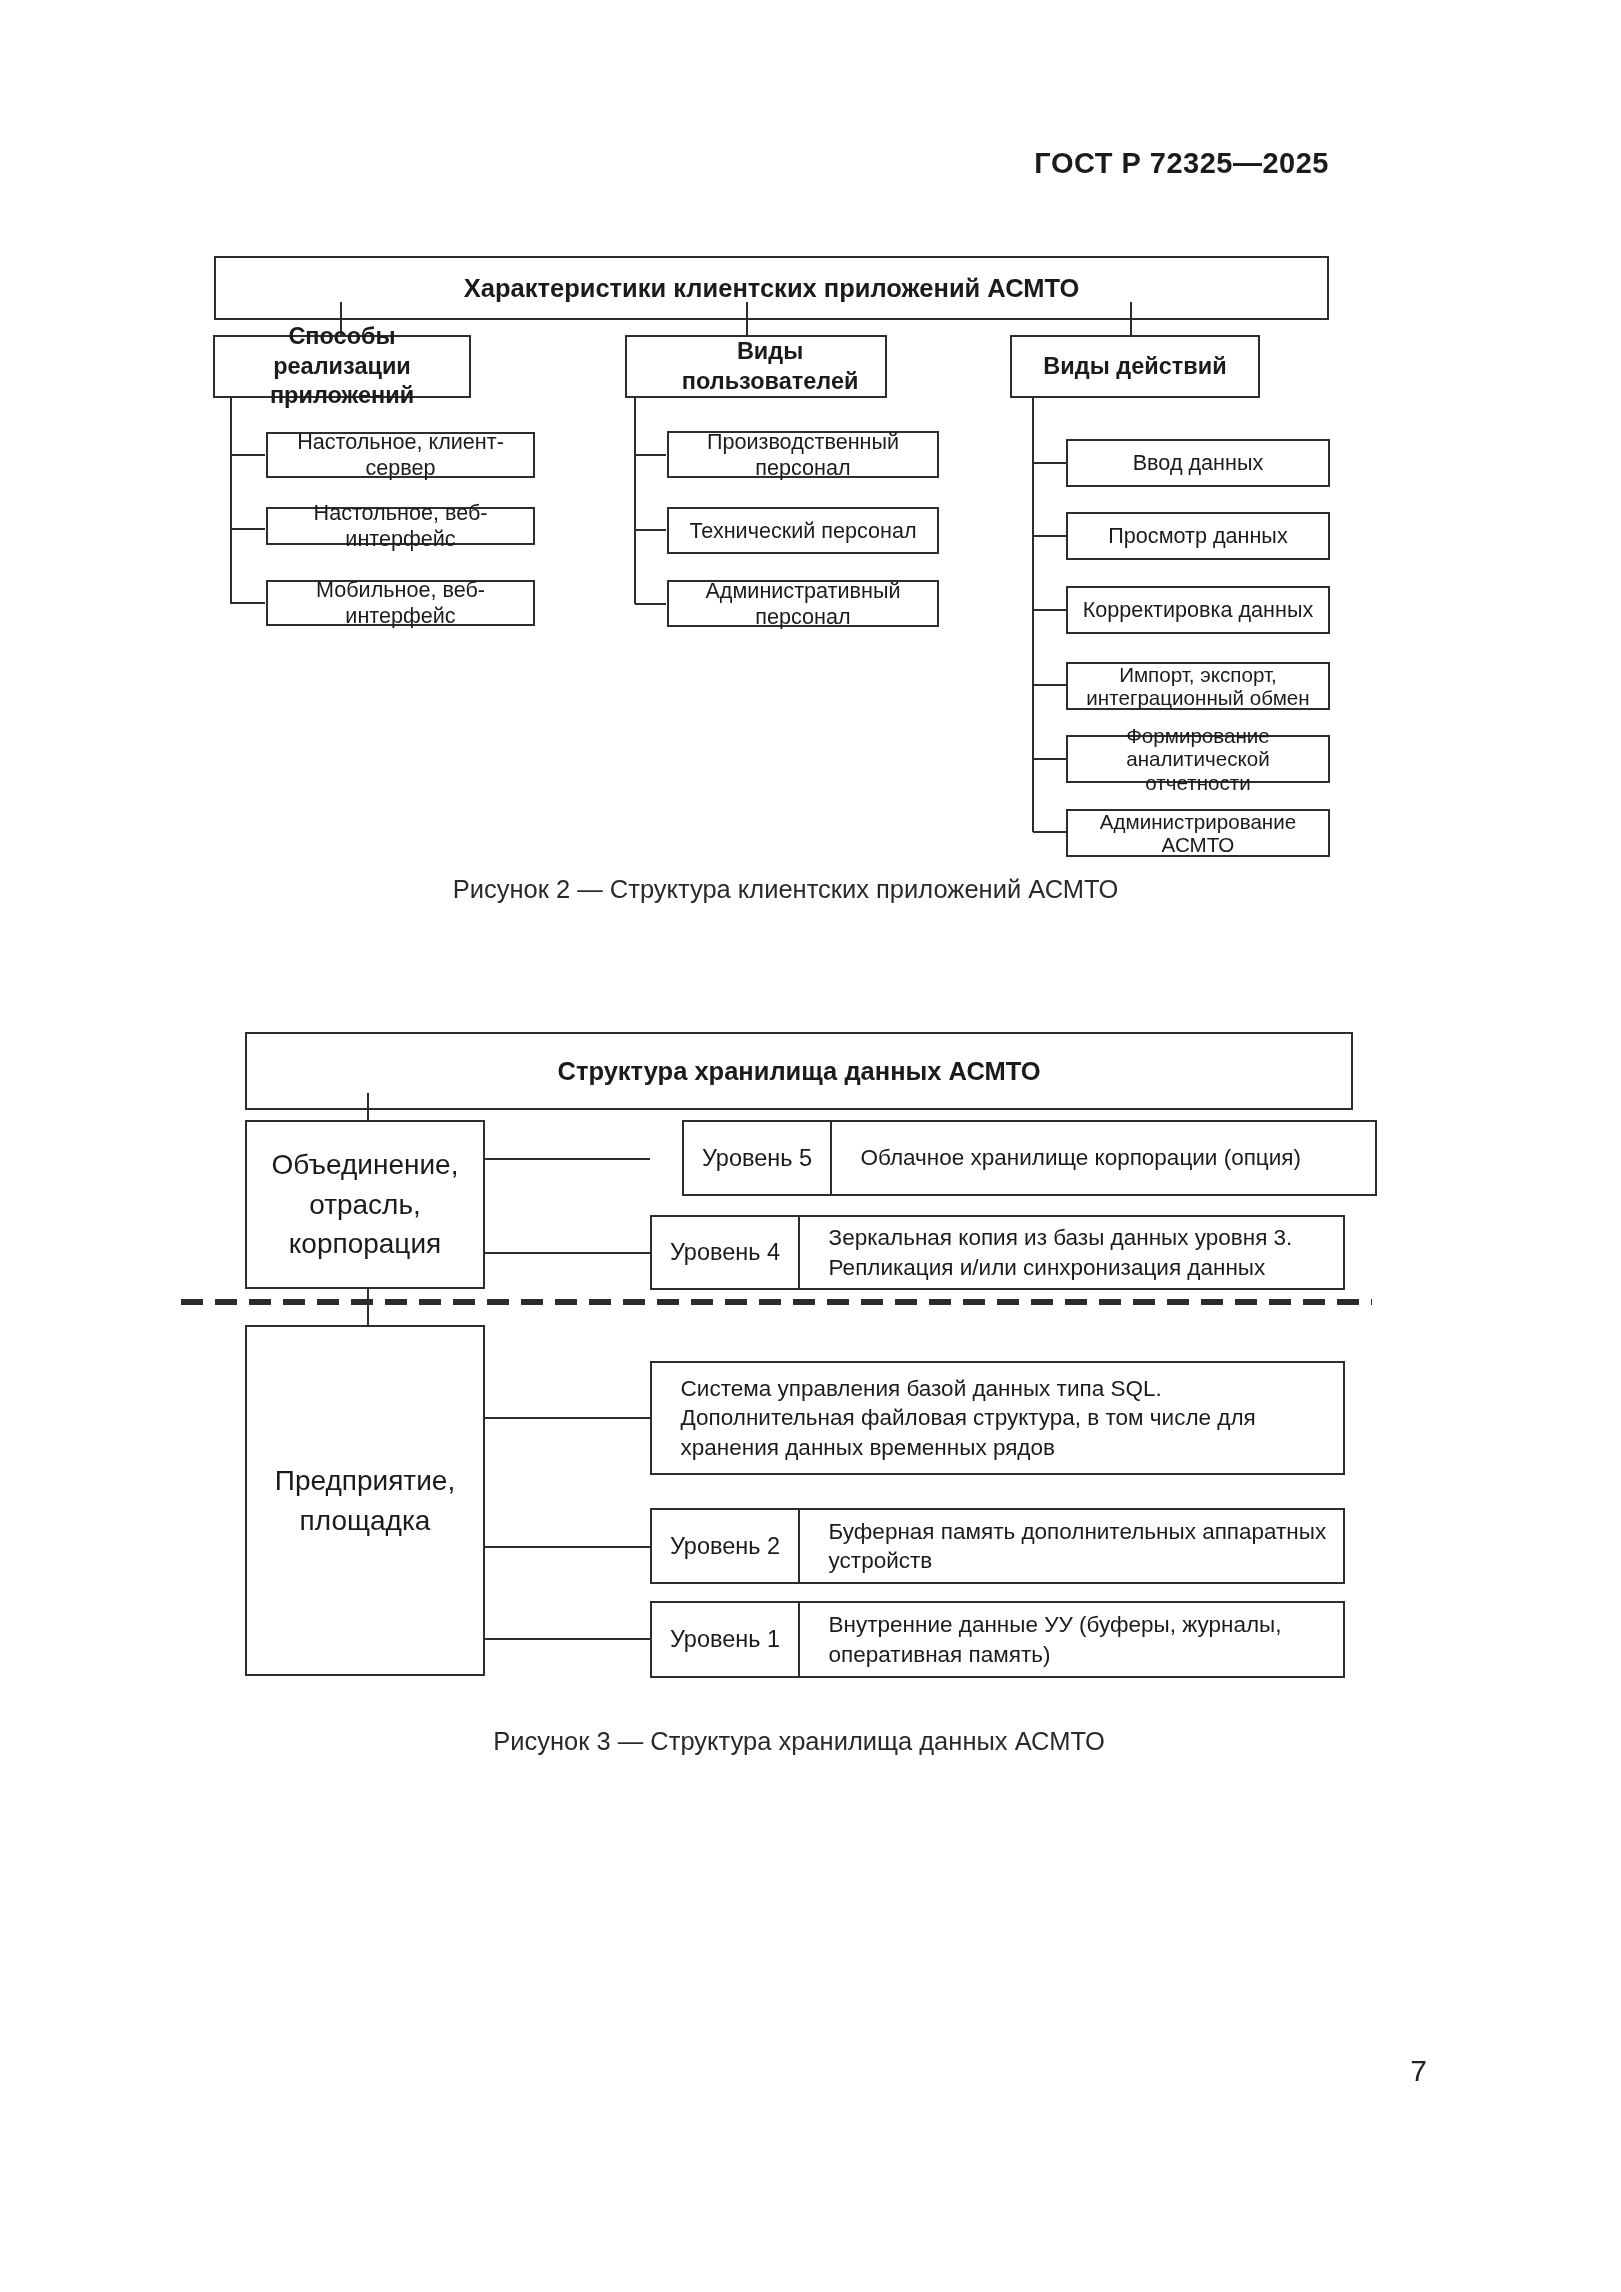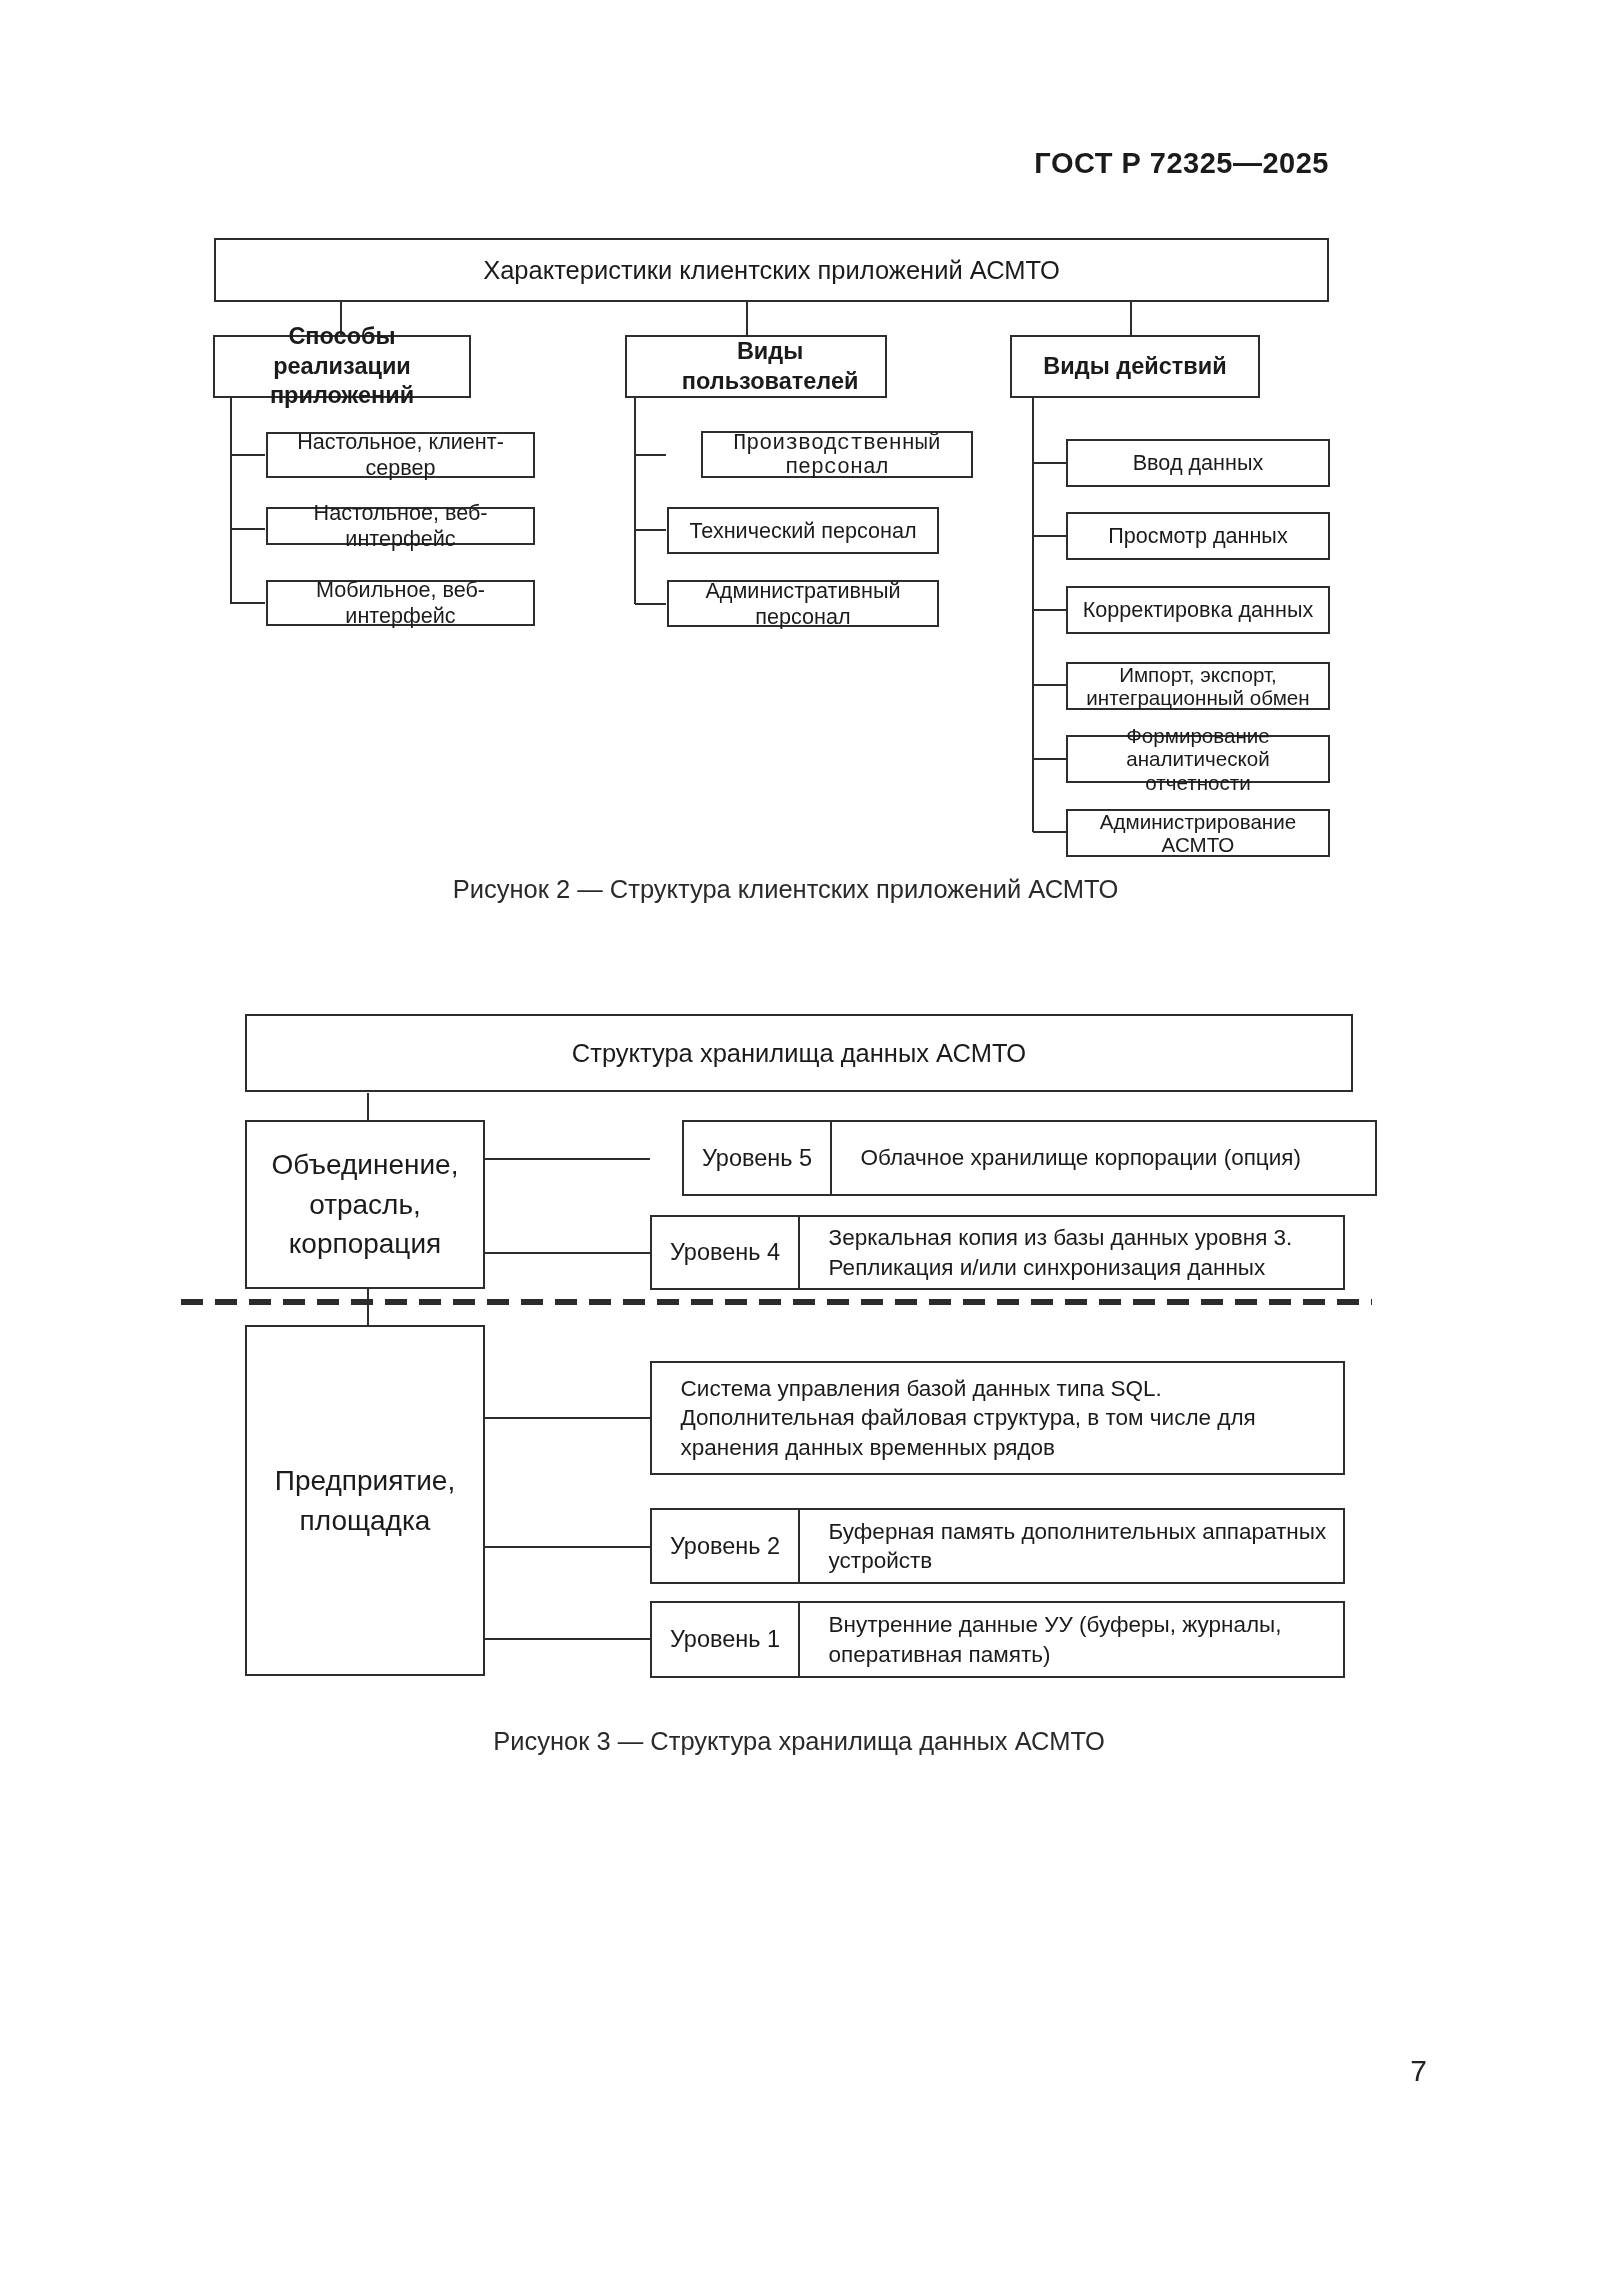--- a/index.html
+++ b/index.html
@@ -10,21 +10,21 @@
   .box{
     position:absolute;box-sizing:border-box;background:#fff;
     border:2px solid #2d2d2d;display:flex;align-items:center;justify-content:center;
     text-align:center;
   }
   .line{position:absolute;background:#2d2d2d;}
   .doc-header{
     position:absolute;left:882px;top:147px;width:447px;text-align:right;
     font-size:29px;font-weight:700;letter-spacing:0.5px;
   }
-  .fig-title{border-width:2.9px;font-weight:400;font-size:25.5px;}
+  .fig-title{border-width:2.9px;font-weight:700;font-size:25.5px;margin-top:18px;}
   .hdr{font-weight:700;font-size:23.5px;line-height:1.25;padding:0 7.8px;}
   .leaf{font-size:21.6px;padding:0 3.9px;}
   .leaf.small{font-size:20.6px;line-height:1.12;}
   .caption{position:absolute;text-align:center;font-size:25.5px;color:#2a2a2a;}
   
   .f3box{border-width:2.9px;}
   .side-label{font-size:28px;line-height:1.42;padding:0 19.6px;}
   .lvl-row{
     position:absolute;box-sizing:border-box;background:#fff;
     border:2.9px solid #2d2d2d;display:flex;align-items:stretch;
@@ -65,21 +65,21 @@
 <div class="line" style="left:231px;top:528px;width:34px;height:2px;"></div>
 <div class="line" style="left:231px;top:602px;width:34px;height:2px;"></div>
 <div class="box leaf" style="left:266px;top:432px;width:269px;height:46px;">Настольное, клиент-сервер</div>
 <div class="box leaf" style="left:266px;top:507px;width:269px;height:38px;">Настольное, веб-интерфейс</div>
 <div class="box leaf" style="left:266px;top:580px;width:269px;height:46px;">Мобильное, веб-интерфейс</div>
 
 <div class="line" style="left:634px;top:398px;width:2px;height:206px;"></div>
 <div class="line" style="left:635px;top:454px;width:31px;height:2px;"></div>
 <div class="line" style="left:635px;top:529px;width:31px;height:2px;"></div>
 <div class="line" style="left:635px;top:603px;width:31px;height:2px;"></div>
-<div class="box leaf" style="left:701px;top:431px;width:272px;height:47px;font-family:Liberation Mono, monospace;">Производственный персонал</div>
+<div class="box leaf" style="left:667px;top:431px;width:272px;height:47px;">Производственный персонал</div>
 <div class="box leaf" style="left:667px;top:507px;width:272px;height:47px;">Технический персонал</div>
 <div class="box leaf" style="left:667px;top:580px;width:272px;height:47px;">Административный персонал</div>
 
 <div class="line" style="left:1032px;top:398px;width:2px;height:434px;"></div>
 <div class="line" style="left:1033px;top:462px;width:33px;height:2px;"></div>
 <div class="line" style="left:1033px;top:535px;width:33px;height:2px;"></div>
 <div class="line" style="left:1033px;top:609px;width:33px;height:2px;"></div>
 <div class="line" style="left:1033px;top:684px;width:33px;height:2px;"></div>
 <div class="line" style="left:1033px;top:758px;width:33px;height:2px;"></div>
 <div class="line" style="left:1033px;top:831px;width:33px;height:2px;"></div>

